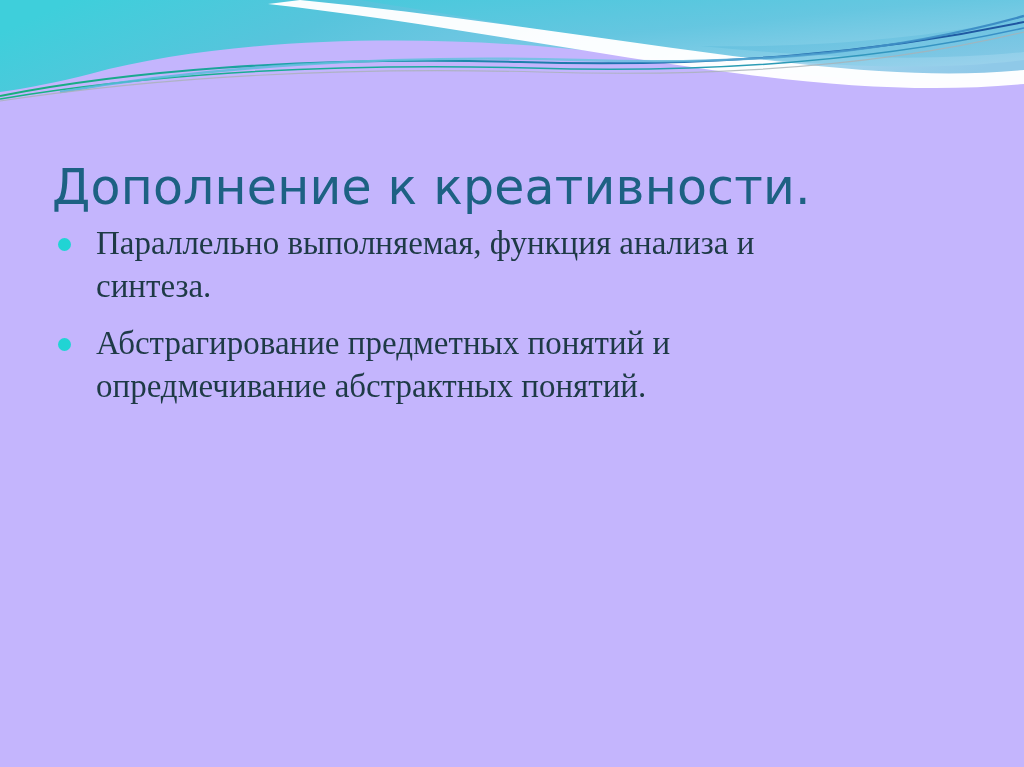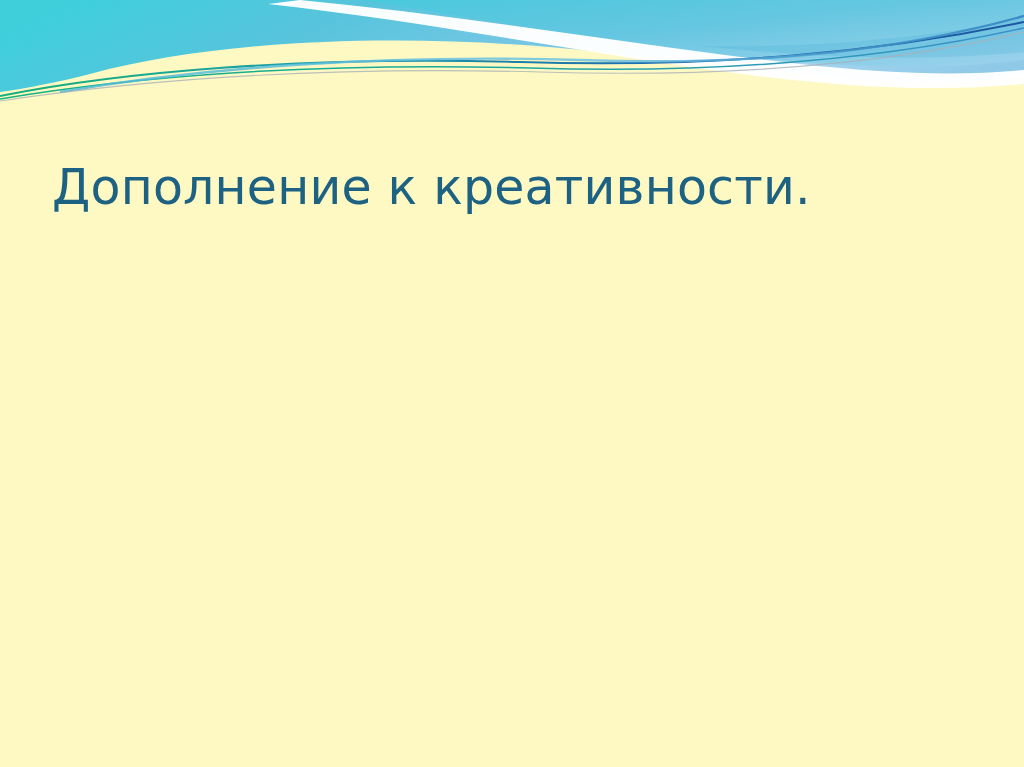--- a/index.html
+++ b/index.html
@@ -5,21 +5,21 @@
 <style>
   html, body {
     margin: 0;
     padding: 0;
     background: #ffffff;
   }
   .slide {
     position: relative;
     width: 1024px;
     height: 767px;
-    background: #fef9c3;
+    background: #c4b5fd;
     overflow: hidden;
     font-family: "Liberation Serif", "DejaVu Serif", serif;
   }
 
   
   .header-art {
     position: absolute;
     top: 0;
     left: 0;
     width: 1024px;
@@ -132,14 +132,24 @@
 
       <path d="M0,96 C120,72 300,56 520,62 C720,68 880,52 1024,22" fill="none" stroke="url(#gradThin1)" stroke-width="2.1"></path>
       <path d="M0,99 C130,77 310,62 530,68 C730,74 890,58 1024,28" fill="none" stroke="url(#gradThin2)" stroke-width="1.5"></path>
       <path d="M60,92 C200,68 380,54 580,60 C770,66 900,50 1024,16" fill="none" stroke="url(#gradThin3)" stroke-width="2.4" opacity="0.85"></path>
       <path d="M0,101 C140,80 320,66 540,72 C740,78 900,62 1024,32" fill="none" stroke="#A9B2B6" stroke-width="1.2" opacity="0.8"></path>
     </svg>
   </div>
 
   <h1 class="title">Дополнение к креативности.</h1>
 
+  <ul class="body-list">
+    <li class="bullet-item">
+      <span class="bullet-marker"></span>
+      <span class="bullet-text">Параллельно выполняемая, функция анализа и синтеза.</span>
+    </li>
+    <li class="bullet-item">
+      <span class="bullet-marker"></span>
+      <span class="bullet-text">Абстрагирование предметных понятий и опредмечивание абстрактных понятий.</span>
+    </li>
+  </ul>
 
 </div>
 
 </body></html>

